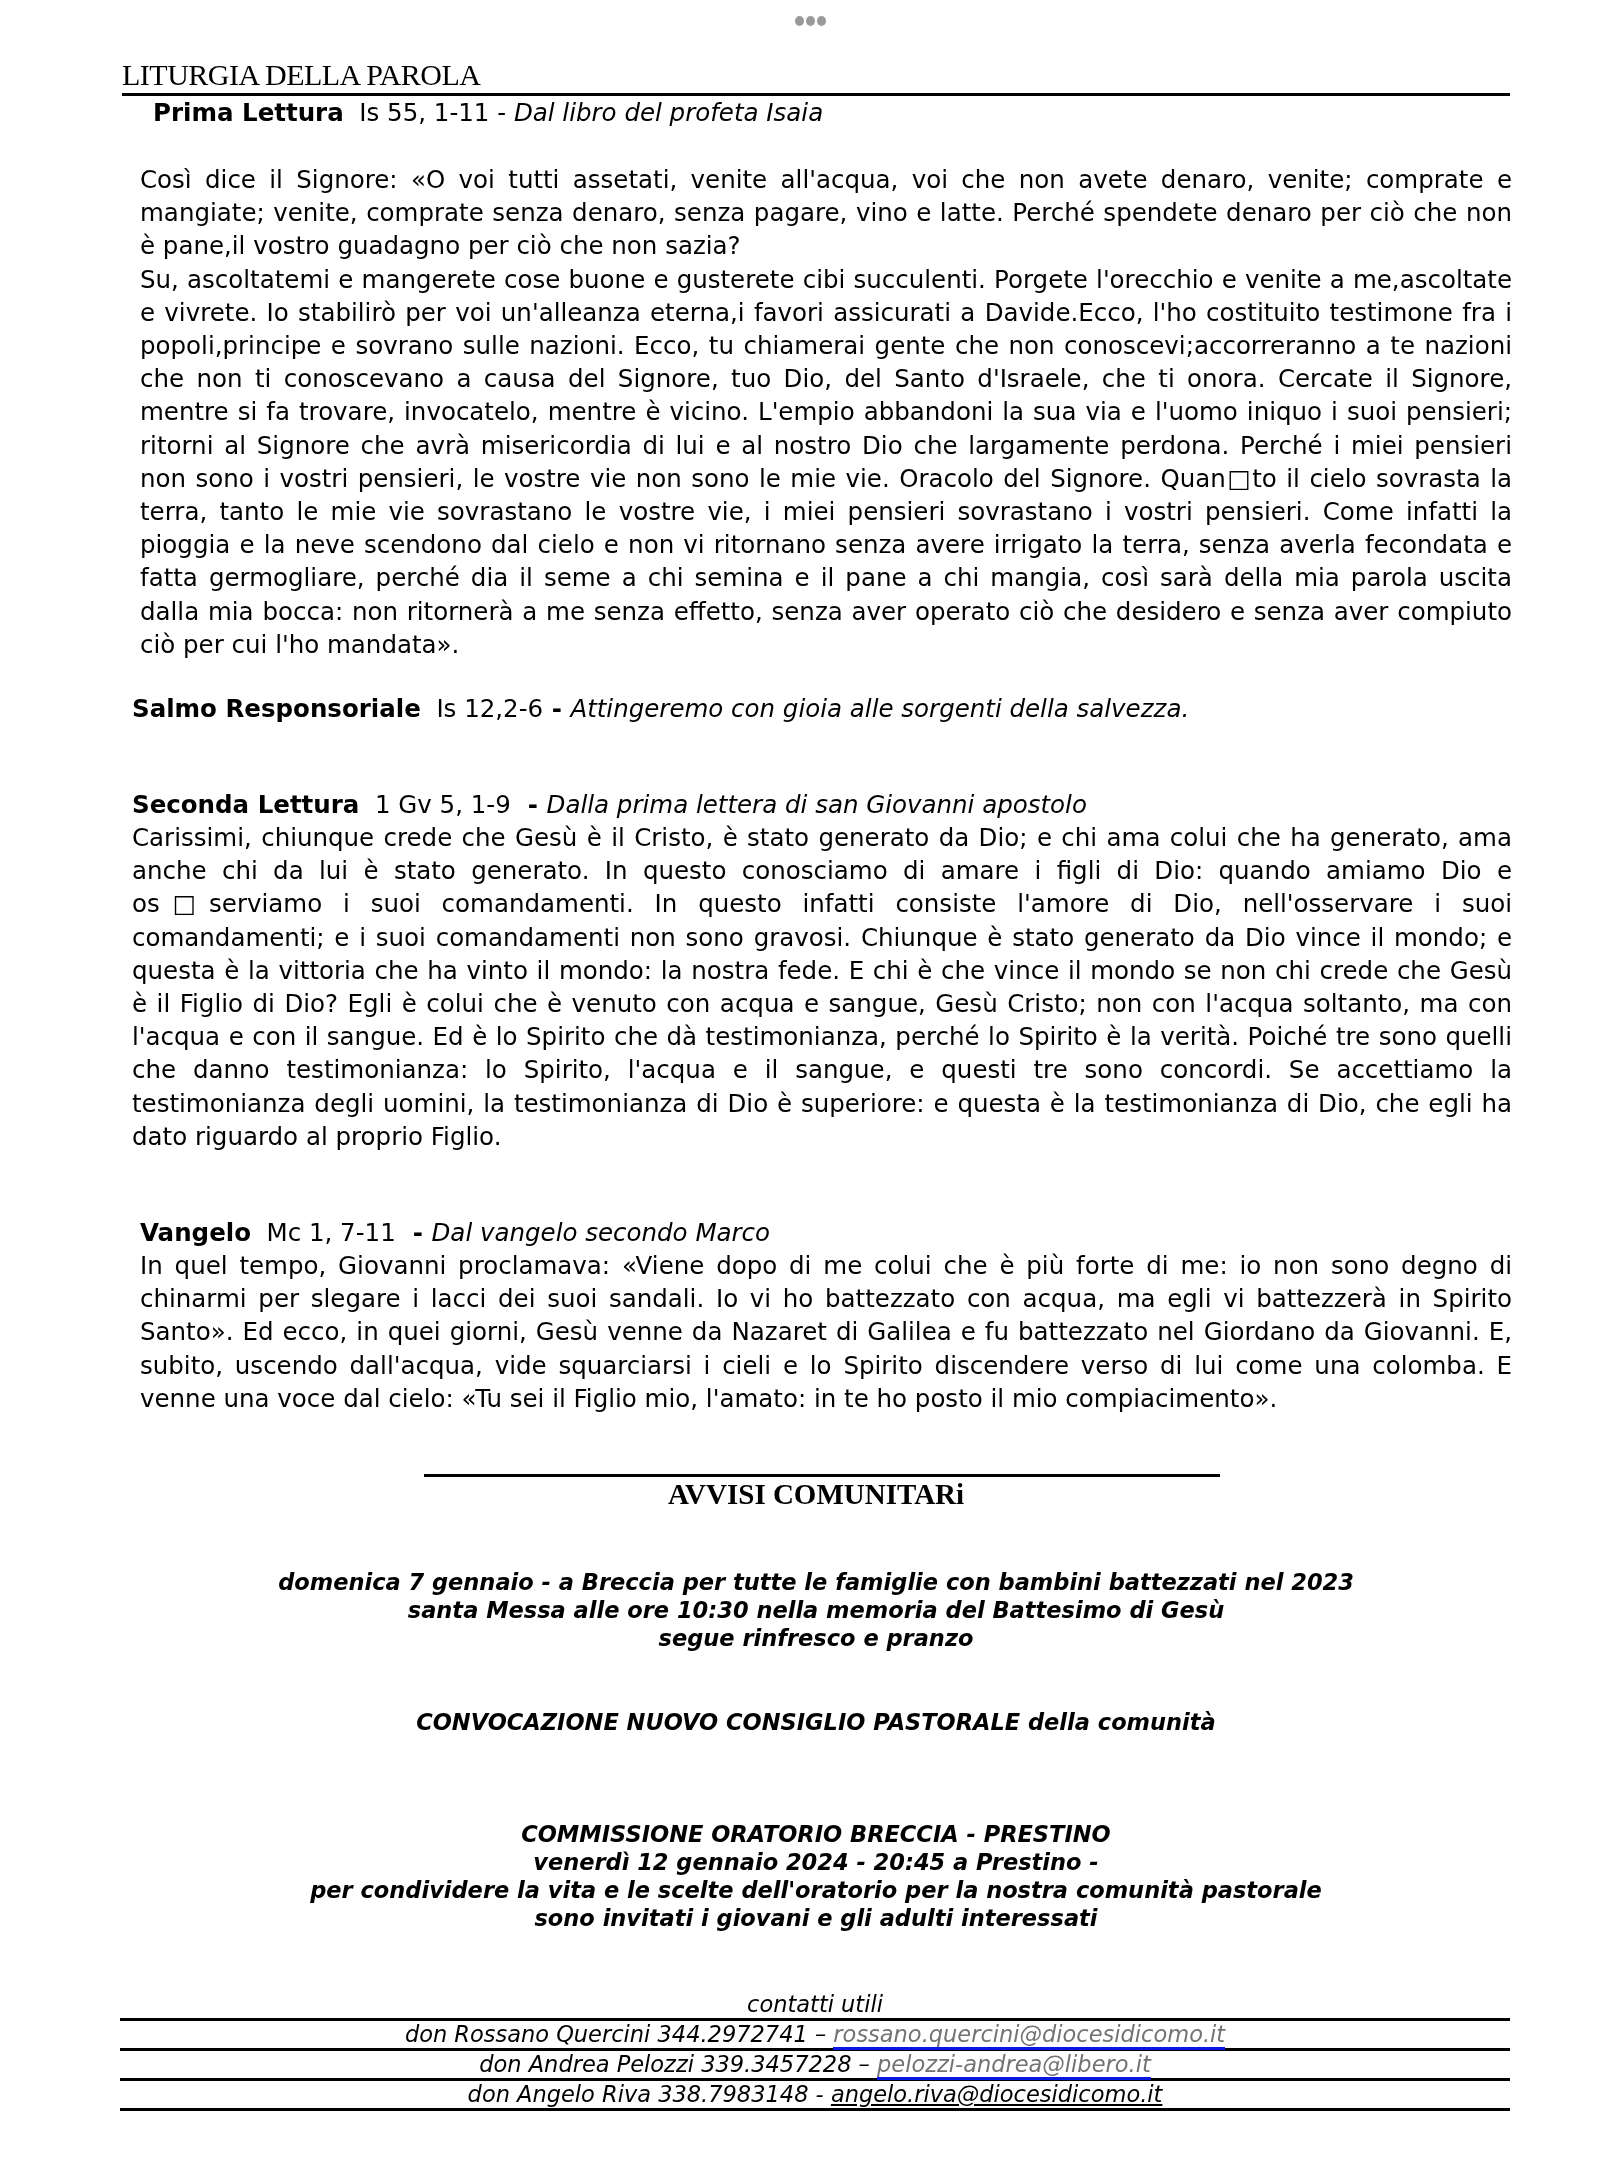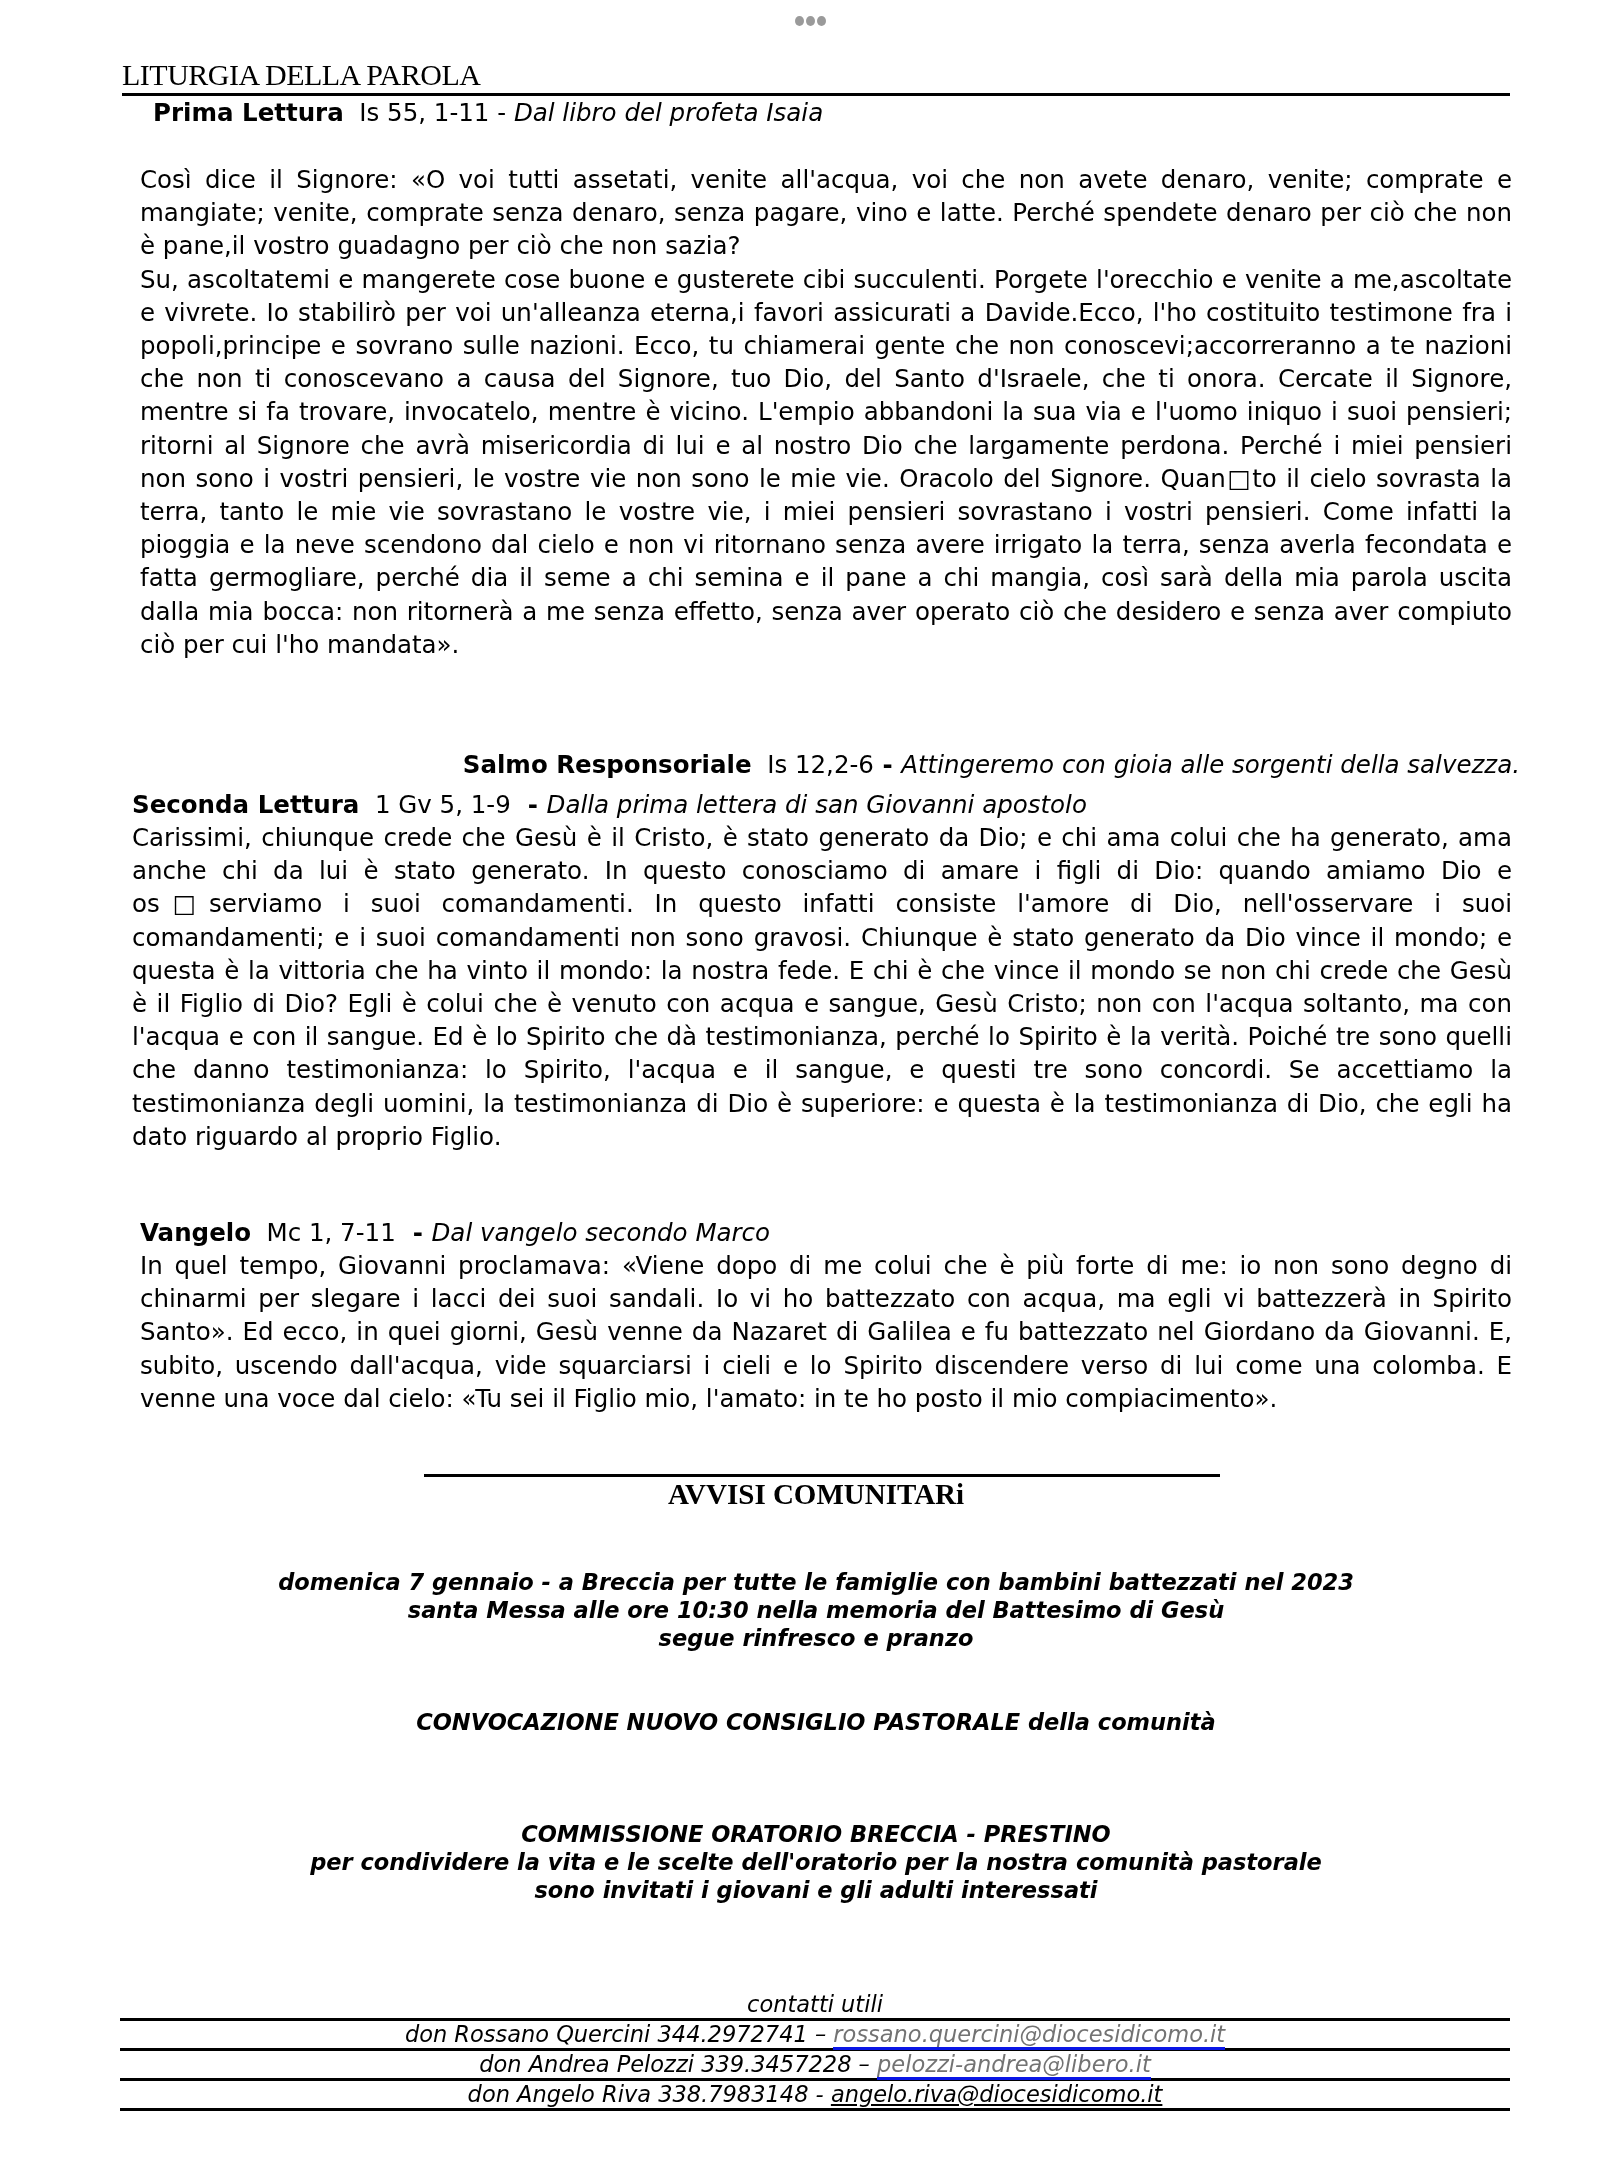--- a/index.html
+++ b/index.html
@@ -37,21 +37,21 @@
   <div class="rule-top"></div>
 
   <div class="sec heading" style="top:96px; left:31px;">
     <b>Prima Lettura</b>&nbsp;&nbsp;<span>Is 55, 1-11 - </span><i>Dal libro del profeta Isaia</i>
   </div>
   <div class="sec body-text" style="top:163px; left:18px; width:1372px;">
     <div>Così dice il Signore: «O voi tutti assetati, venite all'acqua, voi che non avete denaro, venite; comprate e mangiate; venite, comprate senza denaro, senza pagare, vino e latte. Perché spendete denaro per ciò che non è pane,il vostro guadagno per ciò che non sazia?</div>
     <div>Su, ascoltatemi e mangerete cose buone e gusterete cibi succulenti. Porgete l'orecchio e venite a me,ascoltate e vivrete. Io stabilirò per voi un'alleanza eterna,i favori assicurati a Davide.Ecco, l'ho costituito testimone fra i popoli,principe e sovrano sulle nazioni. Ecco, tu chiamerai gente che non conoscevi;accorreranno a te nazioni che non ti conoscevano a causa del Signore, tuo Dio, del Santo d'Israele, che ti onora. Cercate il Signore, mentre si fa trovare, invocatelo, mentre è vicino. L'empio abbandoni la sua via e l'uomo iniquo i suoi pensieri; ritorni al Signore che avrà misericordia di lui e al nostro Dio che largamente perdona. Perché i miei pensieri non sono i vostri pensieri, le vostre vie non sono le mie vie. Oracolo del Signore. Quan□to il cielo sovrasta la terra, tanto le mie vie sovrastano le vostre vie, i miei pensieri sovrastano i vostri pensieri. Come infatti la pioggia e la neve scendono dal cielo e non vi ritornano senza avere irrigato la terra, senza averla fecondata e fatta germogliare, perché dia il seme a chi semina e il pane a chi mangia, così sarà della mia parola uscita dalla mia bocca: non ritornerà a me senza effetto, senza aver operato ciò che desidero e senza aver compiuto ciò per cui l'ho mandata».</div>
   </div>
 
-  <div class="sec heading" style="top:748px; left:10px;text-align:right;">
+  <div class="sec heading" style="top:692px; left:10px;">
     <b>Salmo Responsoriale</b>&nbsp;&nbsp;<span>Is 12,2-6</span><b> - </b><i>Attingeremo con gioia alle sorgenti della salvezza.</i>
   </div>
 
   <div class="sec heading" style="top:788px; left:10px;">
     <b>Seconda Lettura</b>&nbsp;&nbsp;<span>1 Gv 5, 1-9</span><b style="white-space:pre">  - </b><i>Dalla prima lettera di san Giovanni apostolo</i>
   </div>
   <div class="sec body-text" style="top:821px; left:10px; width:1380px;">Carissimi, chiunque crede che Gesù è il Cristo, è stato generato da Dio; e chi ama colui che ha generato, ama anche chi da lui è stato generato. In questo conosciamo di amare i figli di Dio: quando amiamo Dio e os□serviamo i suoi comandamenti. In questo infatti consiste l'amore di Dio, nell'osservare i suoi comandamenti; e i suoi comandamenti non sono gravosi. Chiunque è stato generato da Dio vince il mondo; e questa è la vittoria che ha vinto il mondo: la nostra fede. E chi è che vince il mondo se non chi crede che Gesù è il Figlio di Dio? Egli è colui che è venuto con acqua e sangue, Gesù Cristo; non con l'acqua soltanto, ma con l'acqua e con il sangue. Ed è lo Spirito che dà testimonianza, perché lo Spirito è la verità. Poiché tre sono quelli che danno testimonianza: lo Spirito, l'acqua e il sangue, e questi tre sono concordi. Se accettiamo la testimonianza degli uomini, la testimonianza di Dio è superiore: e questa è la testimonianza di Dio, che egli ha dato riguardo al proprio Figlio.</div>
 
   <div class="sec heading" style="top:1216px; left:18px;">
     <b>Vangelo</b>&nbsp;&nbsp;<span>Mc 1, 7-11</span><b style="white-space:pre">  - </b><i>Dal vangelo secondo Marco</i>
@@ -66,20 +66,21 @@
     <div>santa Messa alle ore 10:30  nella memoria del Battesimo di Gesù</div>
     <div>segue rinfresco e pranzo</div>
   </div>
 
   <div class="notice" style="top:1708px;">
     <div>CONVOCAZIONE NUOVO CONSIGLIO PASTORALE della comunità</div>
   </div>
 
   <div class="notice" style="top:1820px;">
     <div>COMMISSIONE ORATORIO BRECCIA - PRESTINO</div>
+    <div>venerdì 12 gennaio 2024 - 20:45 a Prestino  -</div>
     <div>per condividere la vita e le scelte dell'oratorio per la nostra comunità pastorale</div>
     <div>sono invitati i giovani e gli adulti interessati</div>
   </div>
 
   <div class="contacts" style="left:0; width:1388px; margin-left:0;">
     <div class="label">contatti utili</div>
     <div class="row">
       <span>don Rossano Quercini 344.2972741 – </span><a>rossano.quercini@diocesidicomo.it</a>
     </div>
     <div class="row">

